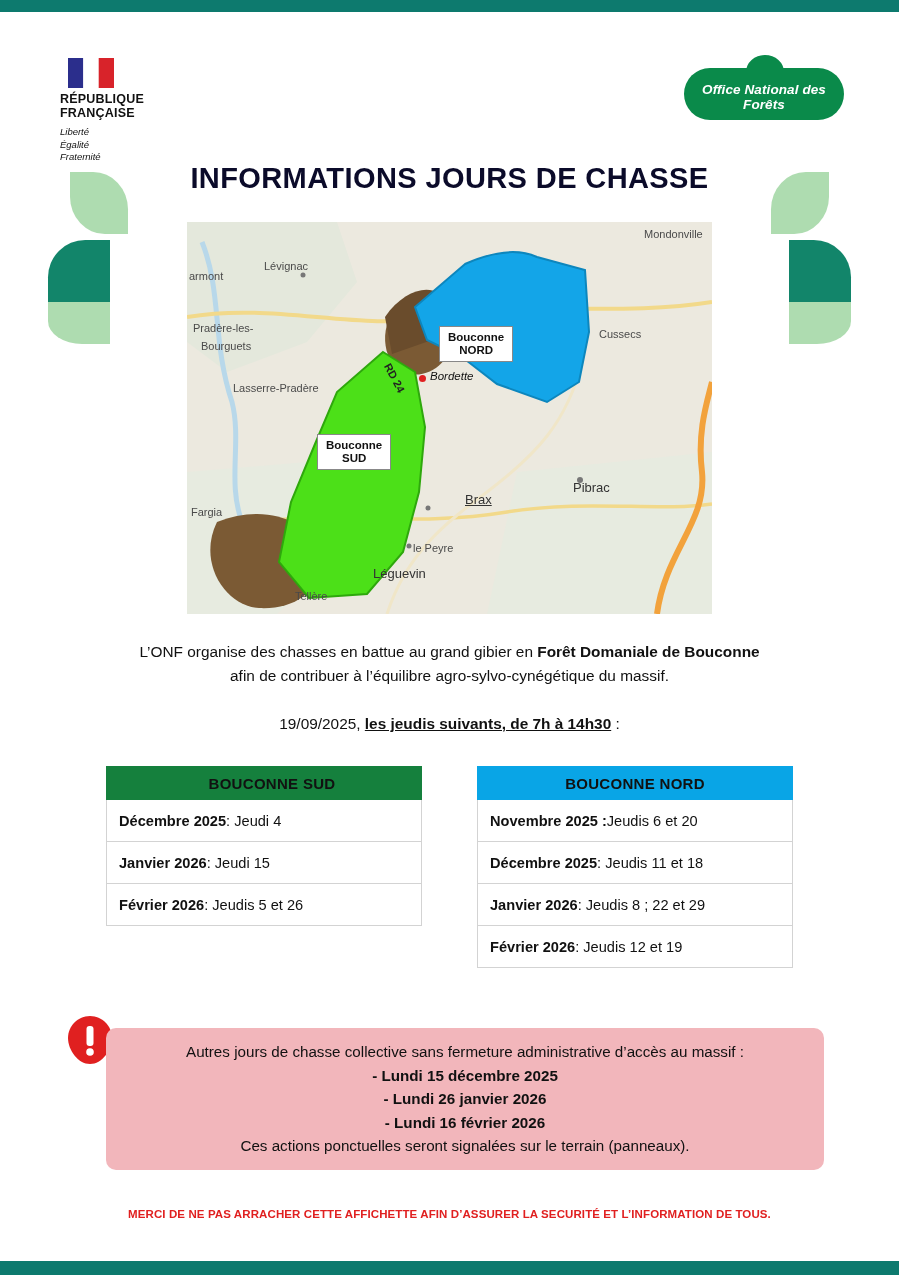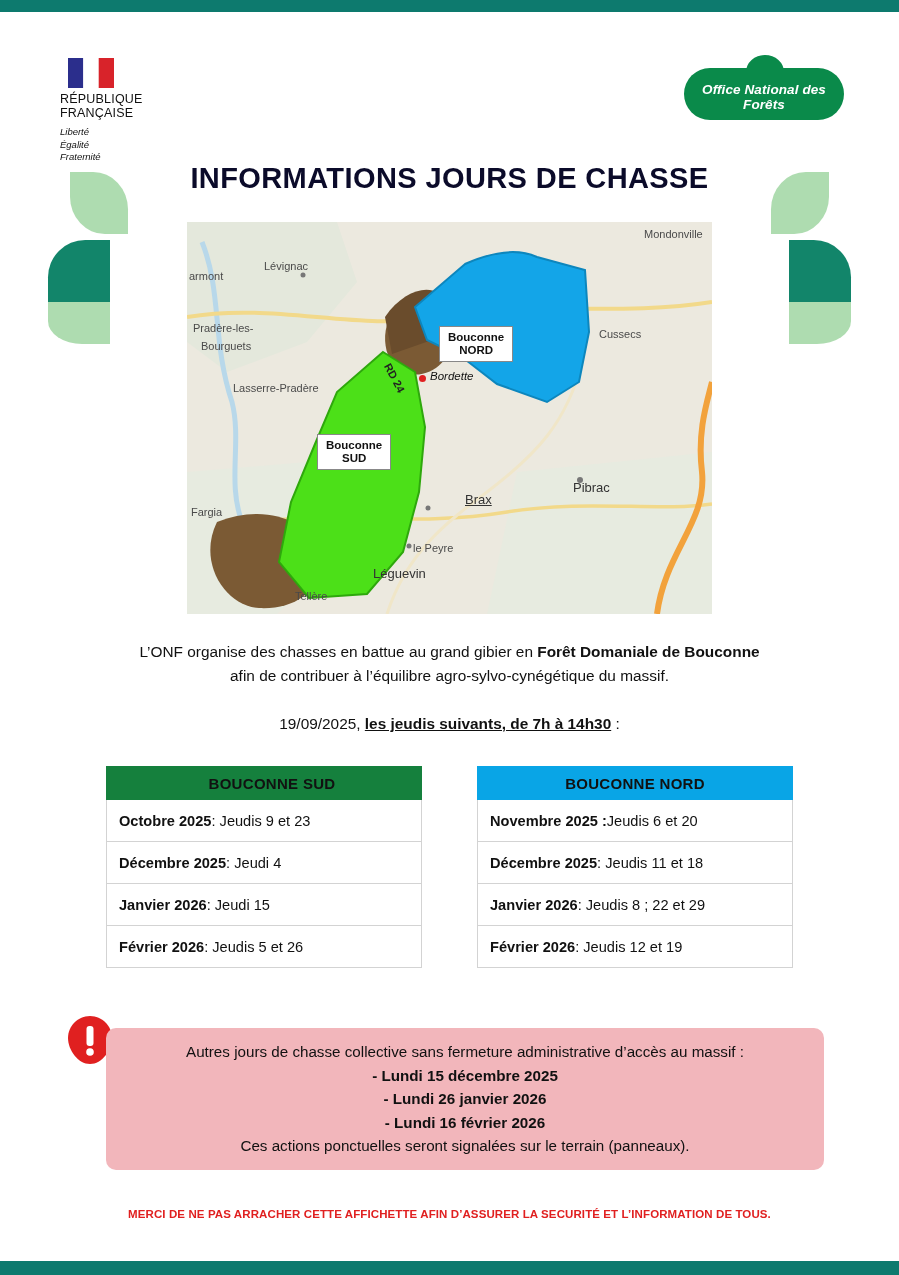--- a/index.html
+++ b/index.html
@@ -10,21 +10,21 @@
     font-family: "Liberation Sans", sans-serif;
     position: relative;
     overflow: hidden;
   }
   .bar-top { position:absolute; left:0; top:0; width:899px; height:12px; background:#0d7a6e; }
   .bar-bottom { position:absolute; left:0; bottom:0; width:899px; height:14px; background:#0d7a6e; }
 
   
   .rf-logo { position:absolute; left:60px; top:58px; width:140px; text-align:left; }
   .rf-flag { width:46px; height:30px; display:block; margin-left:8px; }
-  .rf-title { font-weight:normal; font-size:12.5px; letter-spacing:.2px; color:#111; line-height:1.15; margin-top:4px; }
+  .rf-title { font-weight:bold; font-size:12.5px; letter-spacing:.2px; color:#111; line-height:1.15; margin-top:4px; }
   .rf-motto { font-style:italic; font-size:9.5px; color:#111; line-height:1.35; margin-top:5px; }
 
   .onf-logo {
     position:absolute; right:55px; top:68px;
     width:160px; height:52px;
     background:#0a8a4a; border-radius:26px;
     display:flex; align-items:center; justify-content:center;
   }
   .onf-logo .onf-text {
     color:#ffffff; font-weight:bold; font-style:italic; font-size:13.5px;
@@ -208,24 +208,20 @@
 <div class="intro">
   <span>L’ONF organise des chasses en battue au grand gibier en </span><b>Forêt Domaniale de Bouconne</b><br>
   <span>afin de contribuer à l’équilibre agro-sylvo-cynégétique du massif.</span><br>
   <br>
   <span>19/09/2025, </span><u>les jeudis suivants, de 7h à 14h30</u><span> :</span>
 </div>
 
 <div class="tbl sud">
   <div class="tbl-head">BOUCONNE SUD</div>
   <div class="tbl-row">
-    <span class="m">Octobre 2025</span>
-      <span> : Jeudis 9 et 23</span>
-  </div>
-  <div class="tbl-row">
     <span class="m">Décembre 2025</span>
       <span> : Jeudi 4</span>
   </div>
   <div class="tbl-row">
     <span class="m">Janvier 2026</span>
       <span> : Jeudi 15</span>
   </div>
   <div class="tbl-row">
     <span class="m">Février 2026</span>
       <span> : Jeudis 5 et 26</span>

